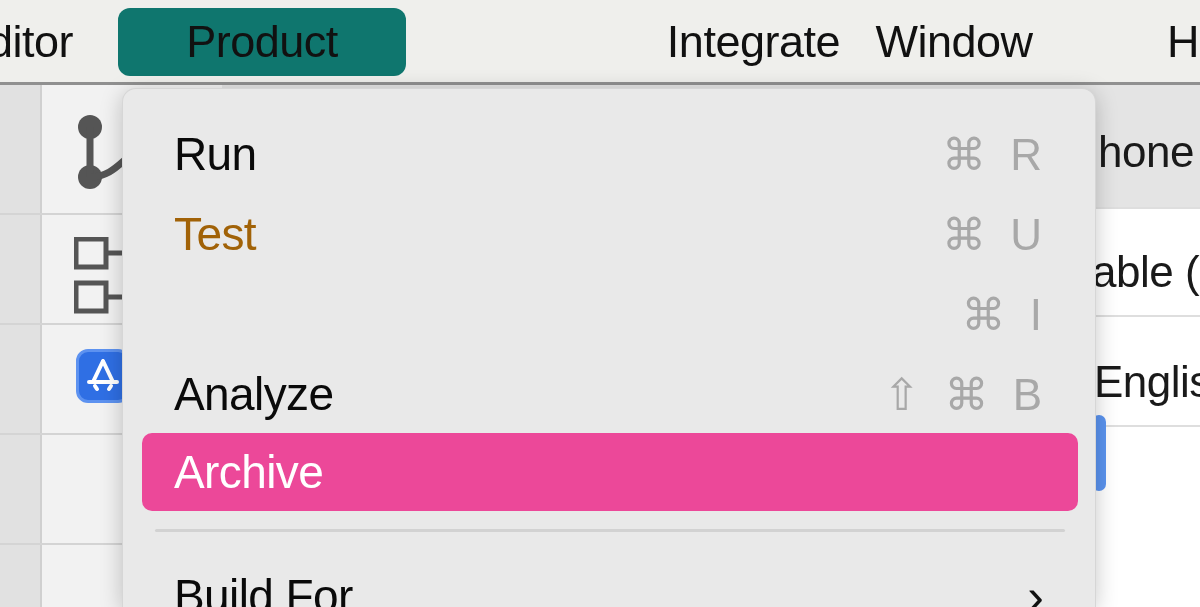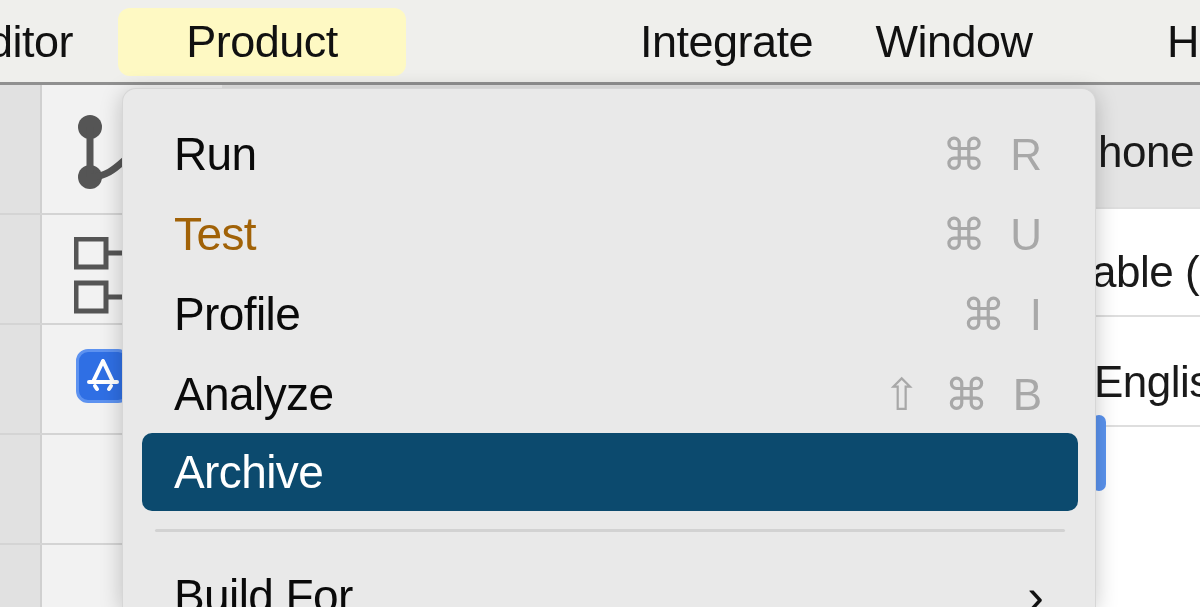--- a/index.html
+++ b/index.html
@@ -32,21 +32,21 @@
     position: absolute;
     top: 8px;
     height: 68px;
     line-height: 68px;
     font-size: 45px;
     color: #111111;
     letter-spacing: -0.5px;
     white-space: nowrap;
   }
   .menubar-item.active {
-    background: #fef9c3;
+    background: #0f766e;
     border-radius: 12px;
   }
 
   
   .bg-canvas {
     position: absolute;
     left: 0; top: 85px;
     width: 1200px;
     height: 522px;
     background: #e3e3e3;
@@ -140,21 +140,21 @@
   .menu-item {
     position: absolute;
     left: 19px;
     width: 936px;
     height: 78px;
     box-sizing: border-box;
     border-radius: 10px;
     text-align: center;
   }
   .menu-item.highlighted {
-    background: #0c4a6e;
+    background: #ec4899;
   }
   .menu-label {
     position: absolute;
     left: 32px;
     top: 50%;
     transform: translateY(-50%);
     font-size: 46px;
     color: #0a0a0a;
     letter-spacing: -0.6px;
     white-space: nowrap;
@@ -250,21 +250,20 @@
       <span class="menu-label">Run</span>
       <span class="menu-shortcut">⌘ R</span>
     </div>
 
     <div class="menu-item disabled" style="top:106px;">
       <span class="menu-label">Test</span>
       <span class="menu-shortcut">⌘ U</span>
     </div>
 
     <div class="menu-item" style="top:186px;">
-      <span class="menu-label">Profile</span>
       <span class="menu-shortcut">⌘ I</span>
     </div>
 
     <div class="menu-item" style="top:266px;">
       <span class="menu-label">Analyze</span>
       <span class="menu-shortcut">⇧ ⌘ B</span>
     </div>
 
     <div class="menu-item highlighted" style="top:344px;">
       <span class="menu-label">Archive</span>
@@ -282,21 +281,21 @@
   <div class="menubar">
     <div class="menubar-item" style="left:-12px; width:120px; padding:0 0 0 0; text-align:left;">
       <span>ditor</span>
     </div>
 
     <div class="menubar-item active" style="left:118px; width:288px; text-align:center;">
       <span>Product</span>
     </div>
 
 
-    <div class="menubar-item" style="left:640px; width:200px; text-align:left;">
+    <div class="menubar-item" style="left:640px; width:200px; text-align:right;">
       <span>Integrate</span>
     </div>
 
     <div class="menubar-item" style="left:864px; width:180px; text-align:center;">
       <span>Window</span>
     </div>
 
     <div class="menubar-item" style="left:1167px; width:60px; text-align:left;">
       <span>H</span>
     </div>

